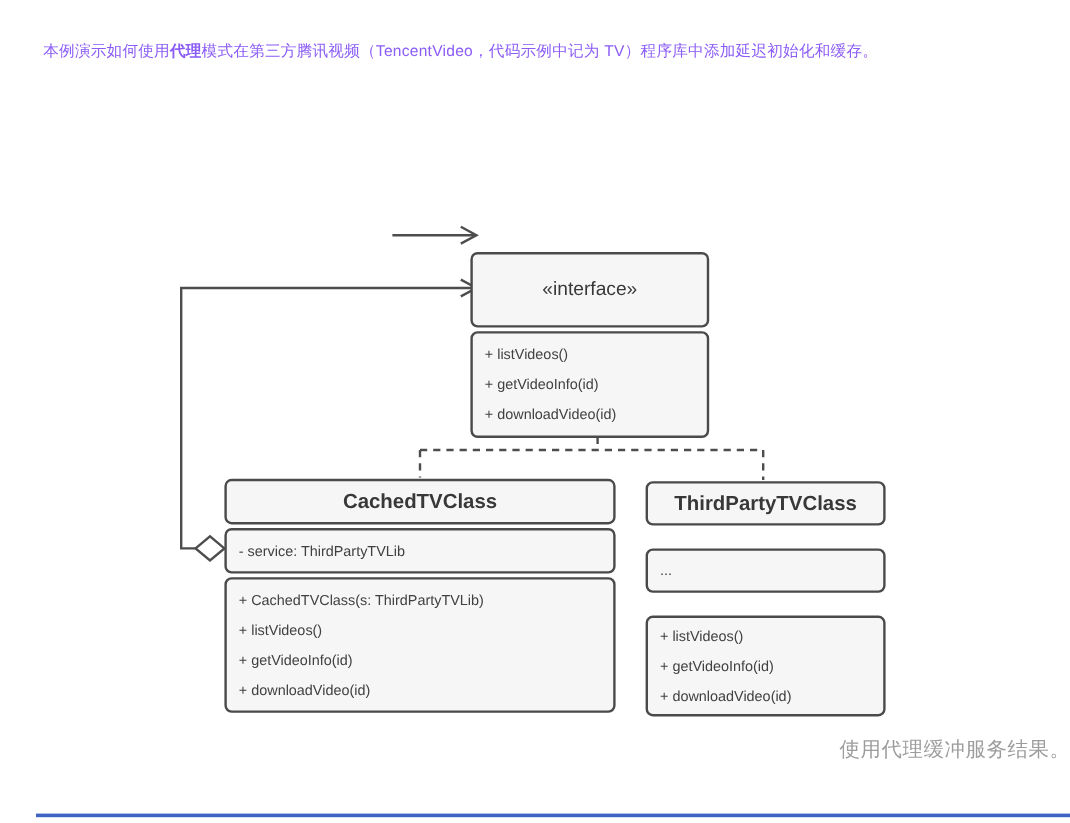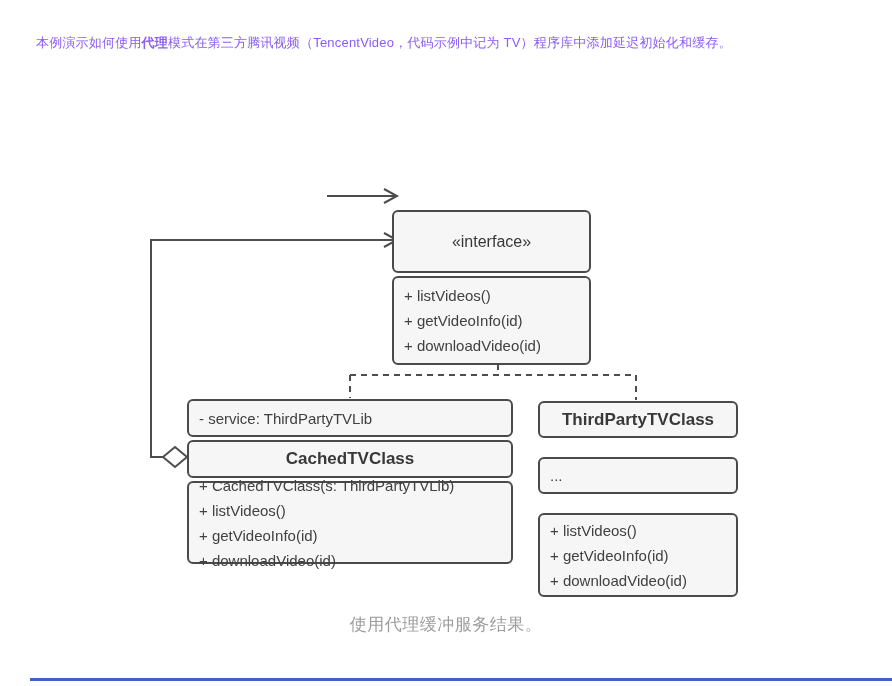--- a/index.html
+++ b/index.html
@@ -45,26 +45,26 @@
   .comp-title{
     display:flex;align-items:center;justify-content:center;
     font-weight:bold;font-size:17px;color:#383838;
     text-align:center;
   }
   .comp-title .stack{line-height:21px;}
   .comp-title .stereotype{font-weight:normal;font-size:16px;display:block;}
   .comp-lines{
     display:flex;flex-direction:column;justify-content:center;
     padding:6px 10px;
-    font-size:15px;color:#414141;
+    font-size:12px;color:#414141;
   }
   .comp-lines .line{line-height:25px;white-space:nowrap;}
   .caption{
     position:absolute;left:0;top:613px;width:892px;
-    text-align:center;
+    text-align:right;
     font-size:17px;color:var(--caption-gray);
     letter-spacing:0.5px;
   }
   .bottom-divider{
     position:absolute;left:30px;top:678px;width:862px;height:3px;
     background:var(--accent-blue);
   }
 </style>
 </head>
 <body>
@@ -107,27 +107,27 @@
       </span>
     </div>
     <div class="compartment comp-lines" style="height:89px;">
       <div class="line">+ listVideos()</div>
       <div class="line">+ getVideoInfo(id)</div>
       <div class="line">+ downloadVideo(id)</div>
     </div>
   </div>
 
   <div class="uml-box" style="left:187px;top:399px;width:326px;">
+    <div class="compartment comp-title" style="height:38px;">
+      <span>CachedTVClass</span>
+    </div>
     <div class="compartment comp-lines" style="height:38px;">
       <div class="line">- service: ThirdPartyTVLib</div>
     </div>
-    <div class="compartment comp-title" style="height:38px;">
-      <span>CachedTVClass</span>
-    </div>
-    <div class="compartment comp-lines" style="height:83px;">
+    <div class="compartment comp-lines" style="height:113px;">
       <div class="line">+ CachedTVClass(s: ThirdPartyTVLib)</div>
       <div class="line">+ listVideos()</div>
       <div class="line">+ getVideoInfo(id)</div>
       <div class="line">+ downloadVideo(id)</div>
     </div>
   </div>
 
   <div class="uml-box" style="left:538px;top:401px;width:200px;gap:19px;">
     <div class="compartment comp-title" style="height:37px;">
       <span>ThirdPartyTVClass</span>

